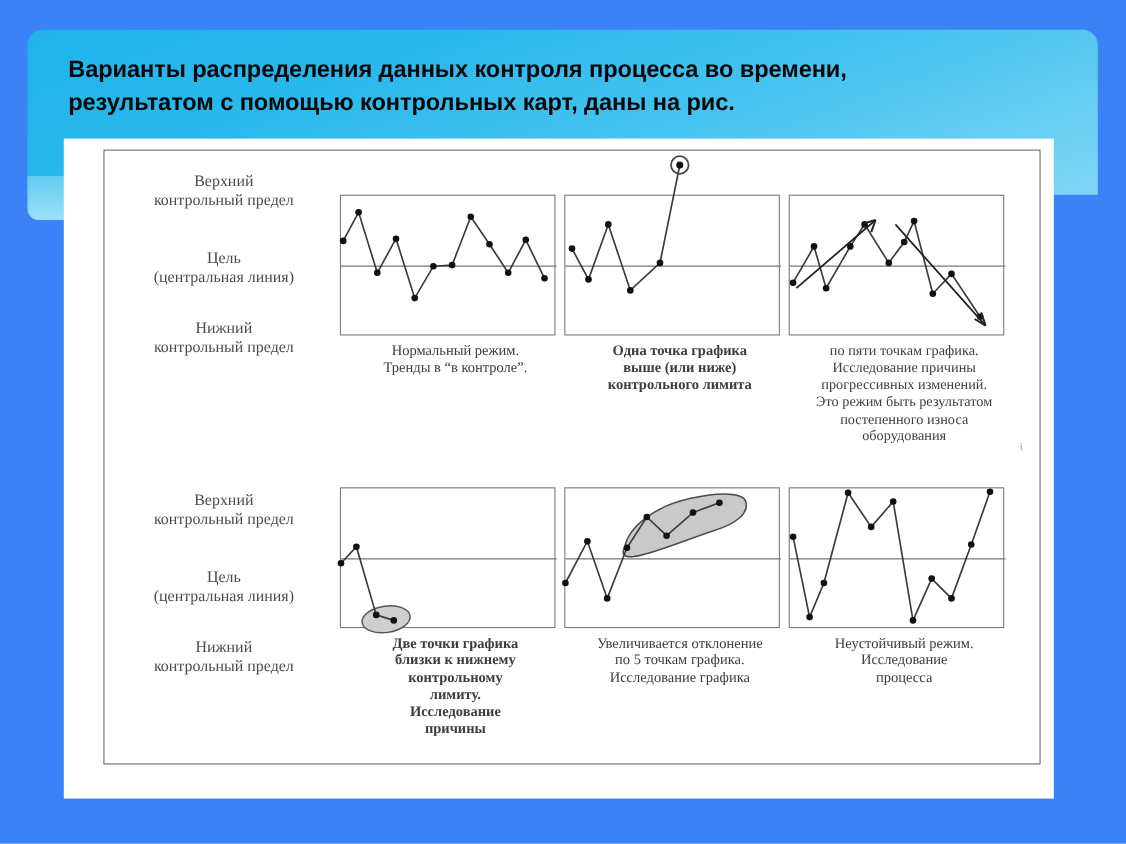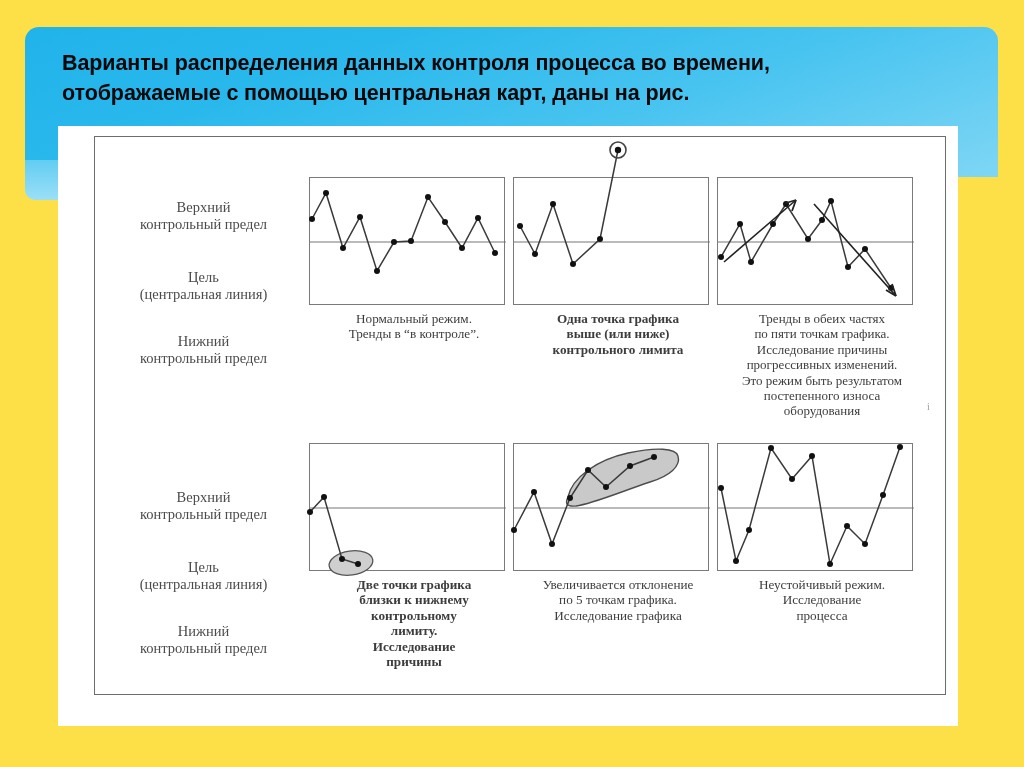--- a/index.html
+++ b/index.html
@@ -12,21 +12,21 @@
     height: 767px;
     position: relative;
     overflow: hidden;
     font-family: "Liberation Serif", serif;
   }
   #slide {
     position: absolute;
     left: 0; top: 0;
     width: 1024px;
     height: 767px;
-    background: #fde047;
+    background: #3b82f6;
   }
   
   #header-panel {
     position: absolute;
     left: 25px;
     top: 27px;
     width: 973px;
     height: 150px;
     border-radius: 14px 14px 0 0;
     background: linear-gradient(160deg, #20b3ea 0%, #29b8ec 28%, #49c4f0 62%, #7fd6f5 100%);
@@ -83,21 +83,20 @@
   .axis-legend {
     position: absolute;
     left: 6px;
     width: 205px;
     color: #4b4b4b;
     font-family: "Liberation Serif", serif;
     font-size: 14.5px;
     line-height: 17px;
     text-align: center;
     font-weight: normal;
-    margin-top: 42px;
   }
   .axis-legend.upper { top: 14px; }
   .axis-legend.target { top: 84px; }
   .axis-legend.lower { top: 148px; }
 
   .axis-legend .l1, .axis-legend .l2 { display: block; white-space: nowrap; }
 
   
   .cell {
     position: absolute;
@@ -146,21 +145,21 @@
 </head>
 <body>
 
 <div id="slide">
 
   <div id="header-panel"></div>
   <div id="header-tail"></div>
 
   <div id="title-text">
     <div>Варианты распределения данных контроля процесса во времени,</div>
-    <div>отображаемые с помощью центральная карт, даны на рис.</div>
+    <div>результатом с помощью контрольных карт, даны на рис.</div>
   </div>
 
   <div id="content-card"></div>
 
   <div id="figure-frame">
 
     <div class="row" id="row-top">
 
       <div class="axis-legend upper">
         <span class="l1">Верхний</span>
@@ -247,21 +246,20 @@
               <line x1="20" y1="124" x2="92" y2="62"></line>
               <path d="M92,62 L82,65 M92,62 L88,73" stroke-width="1.8"></path>
             </g>
             <g stroke="#222" stroke-width="1.6" fill="none">
               <line x1="110" y1="66" x2="192" y2="158"></line>
               <path d="M192,158 L182,152 M192,158 L188,146" stroke-width="1.8"></path>
             </g>
           </svg>
         </div>
         <div class="caption wide">
-          <span>Тренды в обеих частях</span>
           <span>по пяти точкам графика.</span>
           <span>Исследование причины</span>
           <span>прогрессивных изменений.</span>
           <span>Это режим быть результатом</span>
           <span>постепенного износа</span>
           <span>оборудования</span>
         </div>
       </div>
 
       <div class="stray-mark" style="left:832px; top:258px;">і</div>

